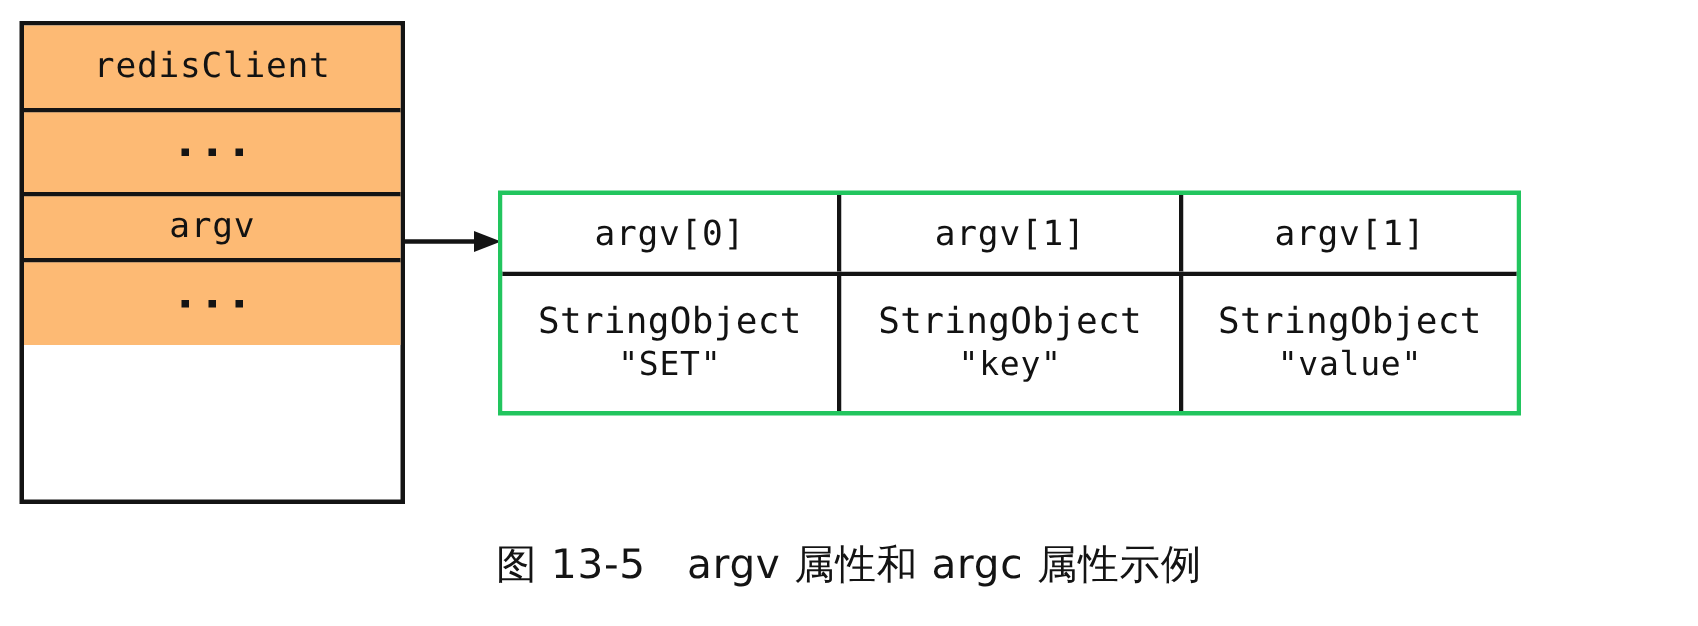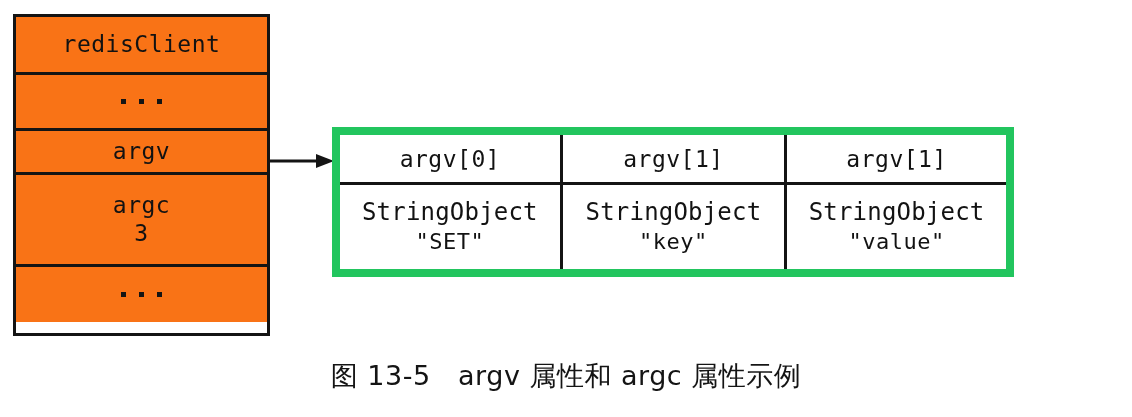--- a/index.html
+++ b/index.html
@@ -37,21 +37,21 @@
     background: #ffffff;
   }
   .struct-row {
     box-sizing: border-box;
     width: 100%;
     display: flex;
     flex-direction: column;
     align-items: center;
     justify-content: center;
     border-bottom: 3px solid #141414;
-    background: #f97316;
+    background: #fdba74;
     text-align: center;
   }
   .struct-row:last-child { border-bottom: none; }
 
   .row-title   { height: 58px; }
   .row-ellipsis-1 { height: 56px; }
   .row-argv    { height: 44px; }
   .row-argc    { height: 92px; }
   .row-ellipsis-2 { height: 55px; }
 
@@ -89,21 +89,21 @@
     height: 14px;
   }
 
   
   .argv-table {
     position: absolute;
     left: 332px;
     top: 127px;
     width: 682px;
     height: 150px;
-    border: 8px solid #22c55e;
+    border: 3px solid #22c55e;
     box-sizing: border-box;
     background: #ffffff;
     display: flex;
     flex-direction: column;
   }
   .argv-head-row,
   .argv-body-row {
     display: flex;
     width: 100%;
     box-sizing: border-box;
@@ -180,24 +180,20 @@
           <i></i>
           <i></i>
           <i></i>
         </span>
     </div>
 
     <div class="struct-row row-argv">
       <span class="struct-label">argv</span>
     </div>
 
-    <div class="struct-row row-argc">
-      <span class="struct-label">argc</span>
-      <span class="struct-value">3</span>
-    </div>
 
     <div class="struct-row row-ellipsis-2">
       <span class="dots">
           <i></i>
           <i></i>
           <i></i>
         </span>
     </div>
 
   </div>

